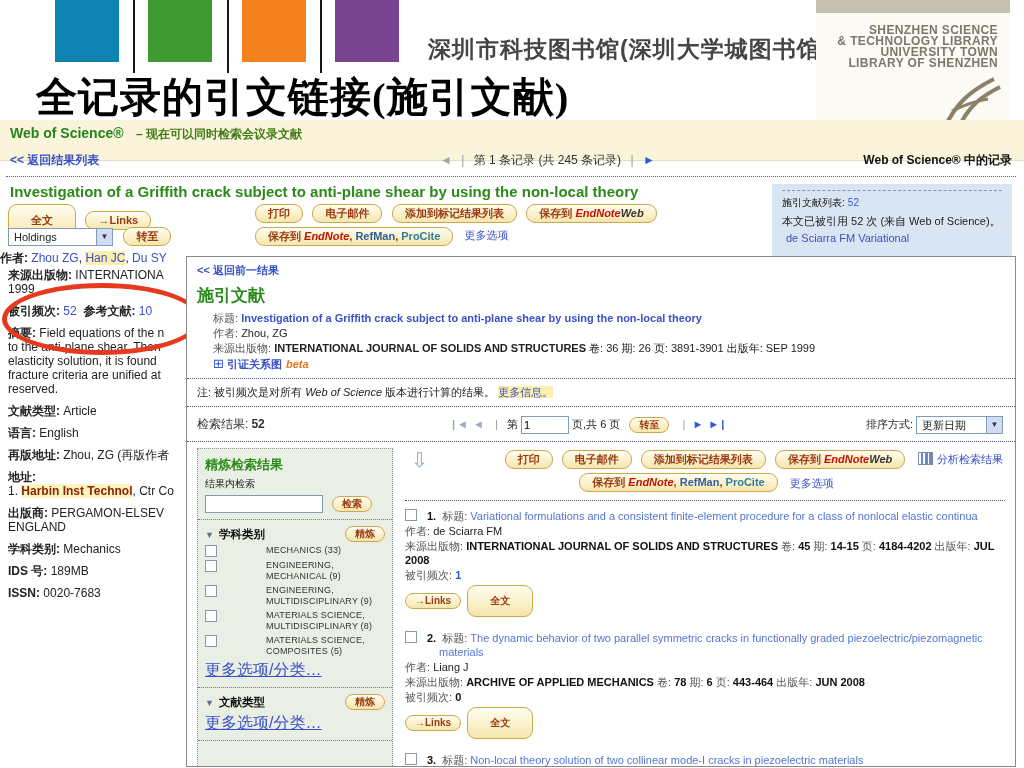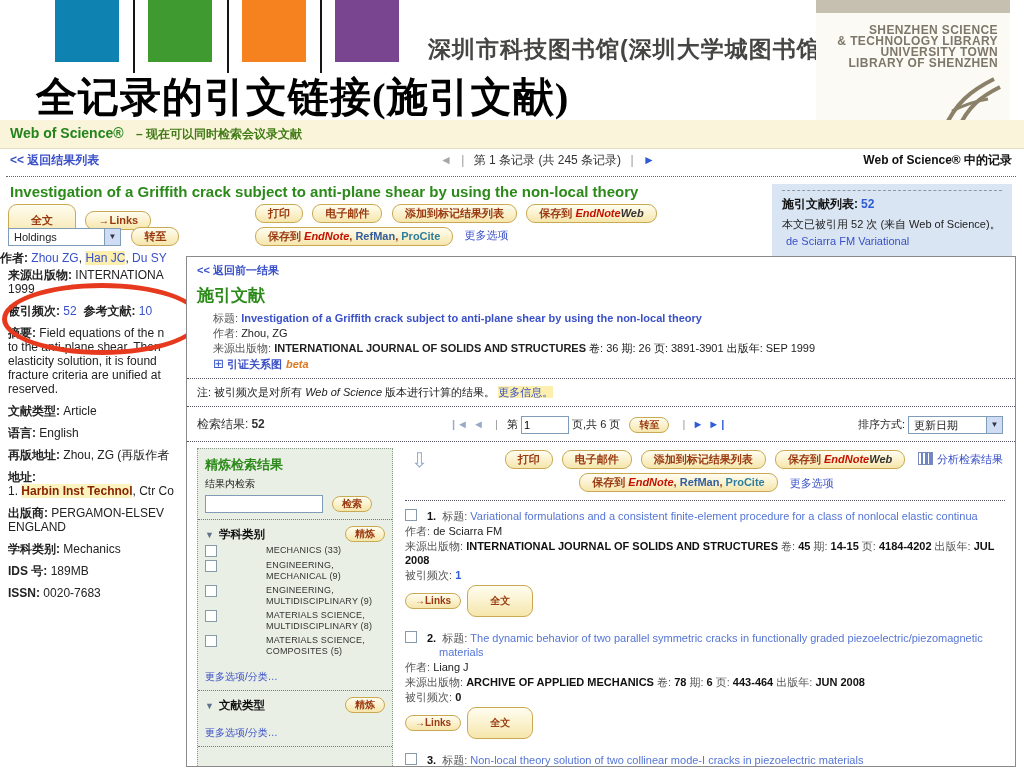--- a/index.html
+++ b/index.html
@@ -16,42 +16,42 @@
   .lib-name{position:absolute;left:428px;top:34px;font-size:23px;font-weight:bold;color:#454543;letter-spacing:1px;}
   .logo-box{position:absolute;left:816px;top:0;width:194px;height:131px;background:#fbfaf5;}
   .logo-topbar{height:13px;background:#c6c0b0;}
   .logo-text{margin-top:12px;padding-right:12px;text-align:right;font-size:12px;line-height:11px;
              font-weight:bold;color:#7e7769;letter-spacing:.4px;}
   .logo-mark{position:absolute;right:8px;bottom:2px;}
   .slide-title{position:absolute;left:36px;top:70px;font-size:41px;font-weight:800;color:#000;
                font-family:"Liberation Serif","DejaVu Serif",serif;letter-spacing:1px;}
 
   
-  .wos-bar{position:absolute;left:0;top:120px;width:1024px;height:29px;background:#faf5da;
+  .wos-bar{position:absolute;left:0;top:120px;width:1024px;height:41px;background:#faf5da;
            border-bottom:1px solid #e3dec2;line-height:25px;padding-left:10px;box-sizing:border-box;}
   .wos-brand{color:#23831c;font-weight:bold;font-size:14px;}
   .wos-tag{color:#3f7a14;font-weight:bold;font-size:12px;margin-left:8px;}
 
   
   .nav-row{position:absolute;left:0;top:152px;width:1024px;height:20px;font-size:12px;}
   .nav-back{position:absolute;left:10px;font-weight:bold;}
   .nav-center{position:absolute;left:440px;color:#333;text-align:right;}
   .nav-center .divider{color:#999;margin:0 6px;}
   .arrow-gray{color:#a7a7a7;}
   .arrow-blue{color:#2e5bd8;}
   .nav-right{position:absolute;right:12px;font-weight:bold;color:#111;}
   .dotted-sep-main{position:absolute;left:6px;top:176px;width:1010px;border-top:1px dotted #666;}
 
   .record-title{position:absolute;left:10px;top:183px;width:750px;font-size:15px;font-weight:bold;color:#2c8a1a;}
 
   
   .citing-box{position:absolute;left:772px;top:184px;width:240px;height:76px;background:#d9e5f3;
               padding:6px 10px;box-sizing:border-box;font-size:11px;}
   .citing-inner{border-top:1px dashed #8899aa;padding-top:5px;}
-  .citing-title{font-size:12px;font-weight:bold;color:#111;}
+  .citing-title{font-size:10px;font-weight:normal;color:#111;}
   .citing-count{color:#2e5bd8;}
   .citing-body{margin-top:5px;color:#222;line-height:13px;}
   .citing-link{margin-top:4px;padding-left:4px;}
 
   
   .btn{display:inline-block;padding:1px 12px;border:1px solid #c9a952;border-radius:9px;
        background:linear-gradient(#fffdf0,#f6e6ac);color:#9a3a10;font-weight:bold;font-size:11px;
        line-height:15px;vertical-align:middle;white-space:nowrap;}
   .btn.small{font-size:10px;padding:0 9px;line-height:14px;}
   .btn.wide{padding:8px 22px;}
@@ -59,21 +59,21 @@
   .brand-web{color:#333;font-style:italic;}
   .brand-rm{color:#335e9e;}
   .brand-pc{color:#2e7f9e;}
   .row1-left{position:absolute;left:8px;top:204px;}
   .row1-center{position:absolute;left:255px;top:204px;}
   .row2-left{position:absolute;left:8px;top:227px;}
   .row2-center{position:absolute;left:255px;top:227px;font-size:11px;}
   .row1-left .btn,.row1-center .btn{margin-right:5px;}
 
   .sel{display:inline-block;border:1px solid #7f9db9;background:#fff;font-size:11px;line-height:16px;
-       vertical-align:middle;position:relative;padding:0 20px 0 5px;}
+       vertical-align:middle;position:relative;padding:0 12px 0 5px;}
   .sel-arrow{position:absolute;right:0;top:0;bottom:0;width:15px;background:#cfdcf3;border-left:1px solid #7f9db9;
              color:#334;font-size:8px;text-align:center;line-height:16px;}
 
   
   .authors-line{position:absolute;left:0;top:250px;font-size:12px;}
   .hl{background:#fdf0ae;}
   .record-strip{position:absolute;left:8px;top:269px;width:178px;overflow:hidden;font-size:12px;line-height:13px;}
   .rl{white-space:nowrap;margin-bottom:1px;}
   .gap{margin-top:9px;}
   .org-link{color:#8b2500;font-weight:bold;background:#fbf3c0;}
@@ -109,21 +109,21 @@
   .rf-search{margin:4px 0 6px;}
   .rf-input{width:112px;height:14px;border:1px solid #7f9db9;vertical-align:middle;margin-right:6px;}
   .ds2{border-top:1px dotted #778;margin:6px -7px;}
   .psec-head{display:flex;justify-content:space-between;align-items:center;margin:2px 0 3px;}
   .tri{color:#62728a;font-size:9px;margin-right:5px;}
   .psec-title{font-weight:bold;font-size:11.5px;color:#111;}
   .chk-item{display:flex;margin:3px 0;line-height:11px;gap:44px;}
   .cb{flex:0 0 10px;display:inline-block;width:10px;height:10px;border:1px solid #8899aa;background:#fff;
       margin-right:5px;vertical-align:-1px;}
   .chk-label{font-size:9px;color:#333;letter-spacing:.2px;}
-  .more-link{font-size:10px;margin:13px 0 2px;display:block;}
+  .more-link{font-size:16px;margin:3px 0 2px;display:block;text-decoration:underline;}
 
   .right-col{flex:1;position:relative;padding-left:12px;}
   .tb-center{text-align:center;margin-top:2px;}
   .tb-center .btn{margin:0 3px 4px;}
   .analyze{position:absolute;right:2px;top:4px;}
   .analyze-ico{display:inline-block;width:13px;height:11px;border:1px solid #7788bb;vertical-align:-2px;margin-right:4px;
       background:linear-gradient(90deg,#fff 0 2px,#6f86c8 2px 4px,#fff 4px 6px,#6f86c8 6px 9px,#fff 9px 10px,#6f86c8 10px 13px);}
   .annot-arrow{position:absolute;left:18px;top:0;font-size:20px;color:#93a9c9;}
   .ds3{border-top:1px dotted #556;margin:4px 0;}
 

